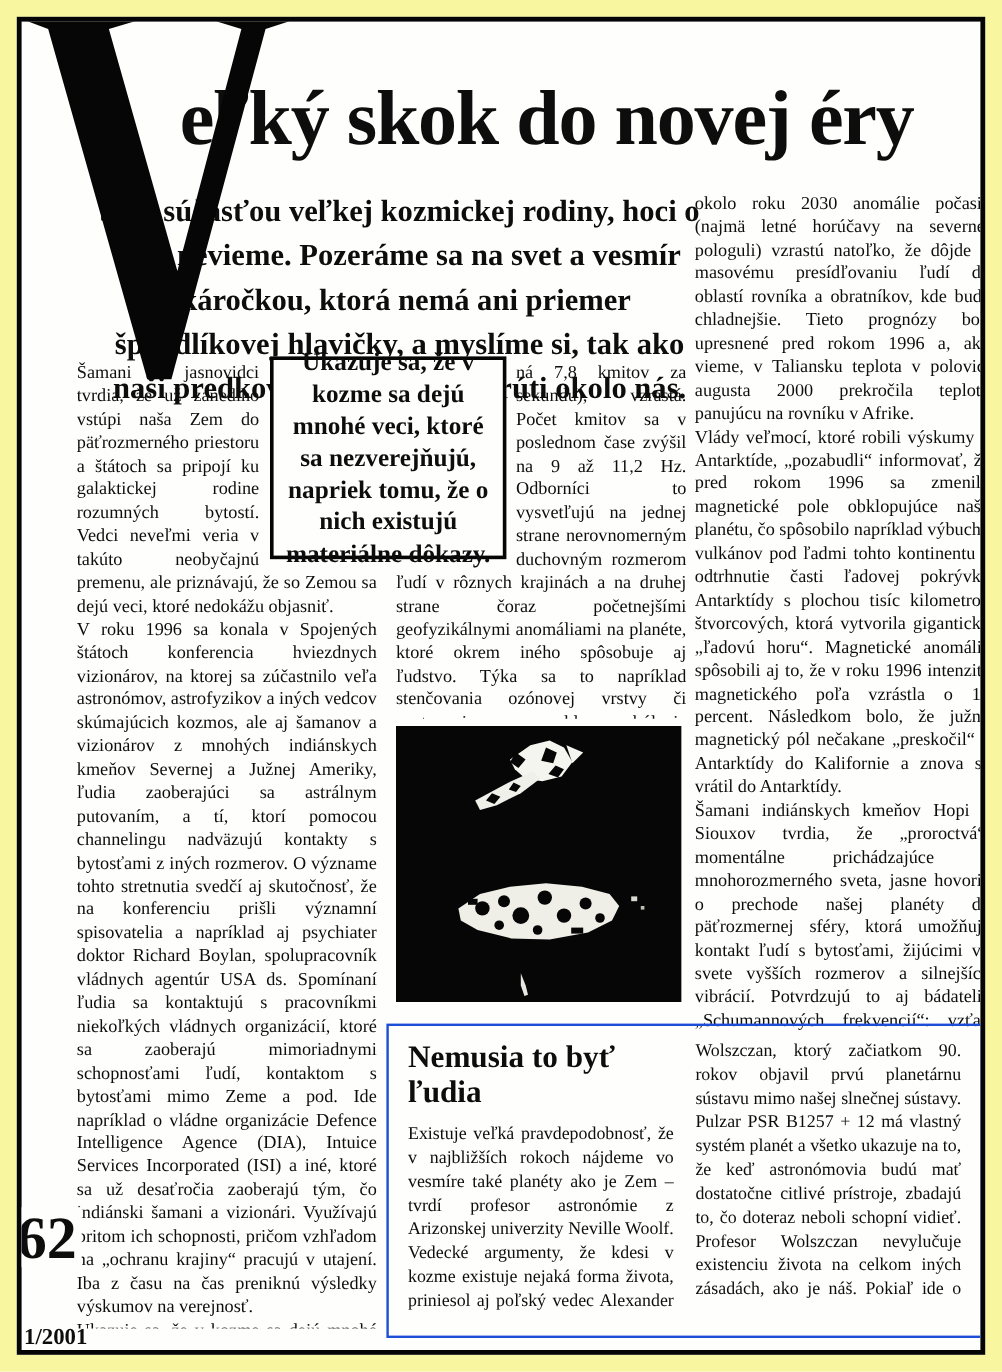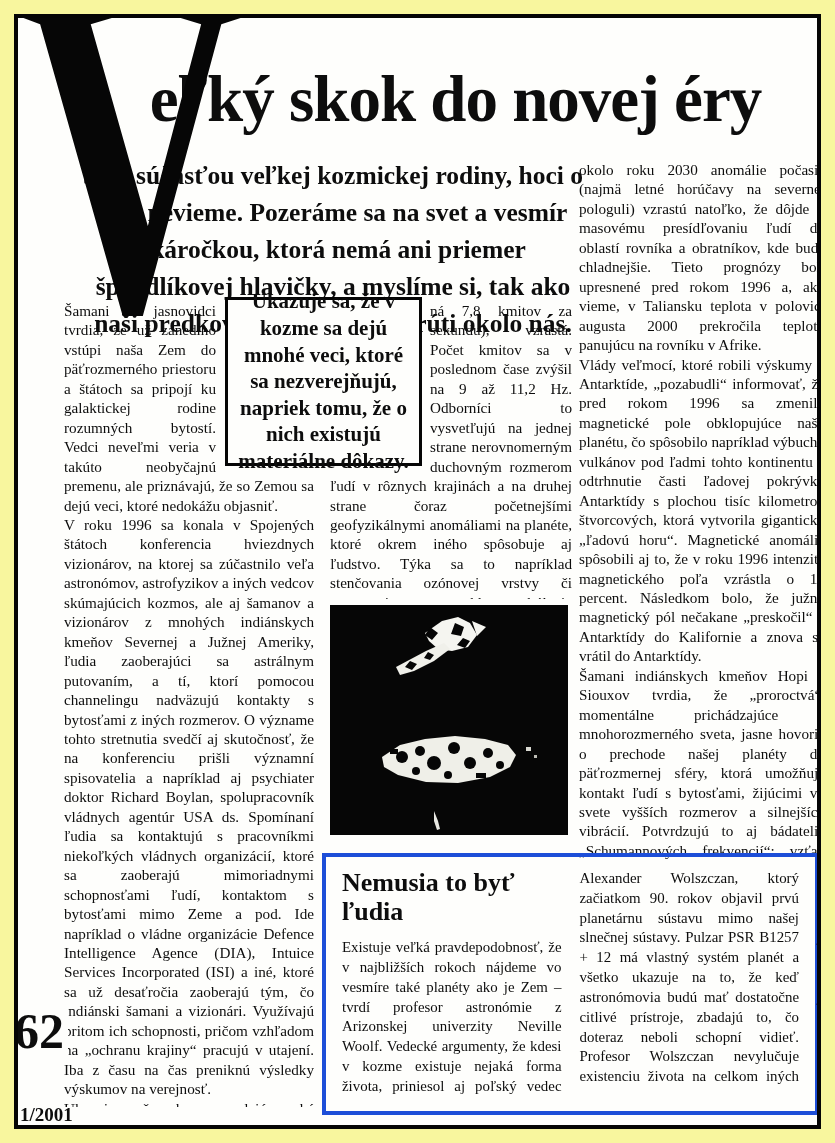--- a/index.html
+++ b/index.html
@@ -72,21 +72,21 @@
     font-size:21px;font-weight:bold;line-height:1.27;
   }
   .photo{
     left:312px;top:587px;width:238px;height:230px;
     z-index:2;
   }
   .photo svg{display:block;}
   .side-box{
     left:304px;top:835px;width:497px;height:262px;
     box-sizing:border-box;
-    border:4px solid #1d4ed8;
+    border:2px solid #1d4ed8;
     padding:12px 16px 10px 16px;
     column-count:2;column-gap:18px;
     z-index:2;
   }
   .side-box h2{
     margin:0 0 12px 0;
     font-size:26px;font-weight:bold;line-height:1.1;
   }
   .side-box .box-body{
     font-size:14.9px;line-height:1.33;text-align:justify;

